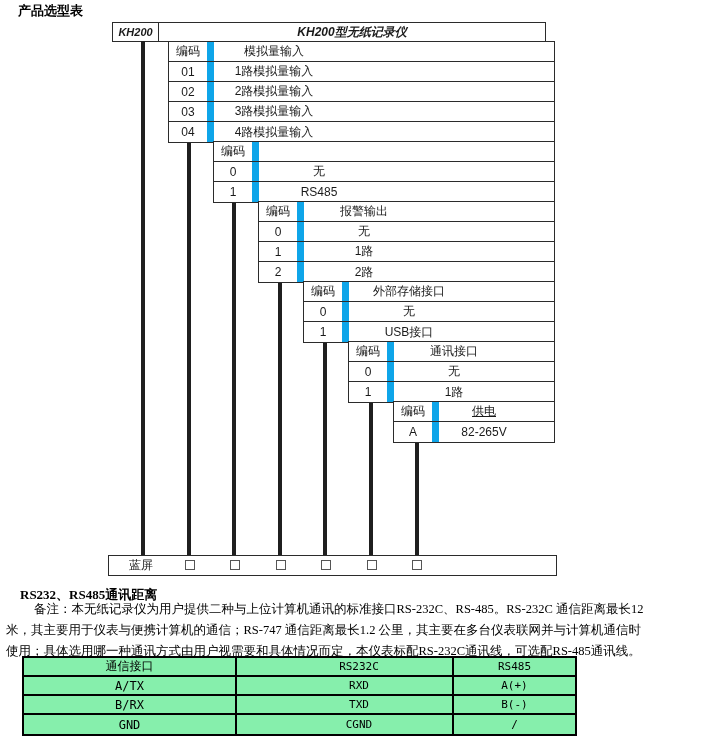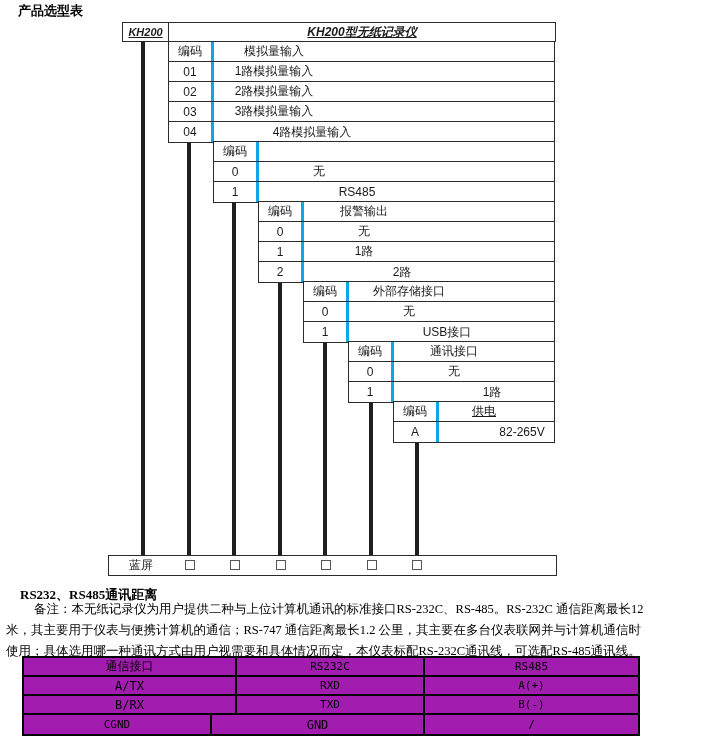--- a/index.html
+++ b/index.html
@@ -3,32 +3,32 @@
 <meta charset="utf-8">
 <style>
   html,body{margin:0;padding:0;background:#fff;}
   .screen{position:relative;width:710px;height:739px;background:#ffffff;overflow:hidden;
           font-family:"Liberation Sans","DejaVu Sans",sans-serif;color:#1a1a1a;}
 
   .doc-title{position:absolute;left:18px;top:2px;font-family:"Liberation Serif","DejaVu Serif",serif;
              font-size:13px;font-weight:bold;color:#000;}
 
   
-  .topbar{position:absolute;left:122px;top:22px;width:434px;height:20px;box-sizing:border-box;
-          border:1px solid #2b2b2b;display:flex;text-decoration:underline;}
+  .topbar{position:absolute;left:112px;top:22px;width:434px;height:20px;box-sizing:border-box;
+          border:1px solid #2b2b2b;display:flex;}
   .root-code{flex:0 0 46px;box-sizing:border-box;border-right:1px solid #2b2b2b;display:flex;
              align-items:center;justify-content:center;font-size:11px;font-weight:bold;font-style:italic;}
   .root-title{flex:1;display:flex;align-items:center;justify-content:center;
               font-size:12px;font-weight:bold;font-style:italic;}
 
   
   .sec{position:absolute;box-sizing:border-box;border:1px solid #2b2b2b;background:#fff;}
   .row{display:flex;height:20px;box-sizing:border-box;border-bottom:1px solid #2b2b2b;align-items:stretch;}
-  .sec .row:last-child{border-bottom:none;gap:38px;}
-  .code{flex:0 0 45px;box-sizing:border-box;border-right:3px solid #0ea5e9;display:flex;
+  .sec .row:last-child{border-bottom:none;}
+  .code{flex:0 0 45px;box-sizing:border-box;border-right:7px solid #0ea5e9;display:flex;
         align-items:center;justify-content:center;font-size:12px;}
   .val{flex:1;display:flex;align-items:center;}
   .inner{display:block;width:120px;text-align:center;font-size:12px;white-space:nowrap;}
 
   
   .vline{position:absolute;width:4px;background:#1f1f1f;}
 
   
   .strip{position:absolute;left:108px;top:555px;width:449px;height:21px;box-sizing:border-box;
          border:1px solid #2b2b2b;background:#fff;}
@@ -37,28 +37,28 @@
       border:1px solid #555;background:#fff;}
 
   
   .comm-heading{position:absolute;left:20px;top:586px;font-family:"Liberation Serif","DejaVu Serif",serif;
                 font-size:13px;font-weight:bold;color:#000;}
   .note{position:absolute;left:6px;top:599px;width:702px;font-family:"Liberation Serif","DejaVu Serif",serif;
         font-size:12.5px;color:#000;line-height:21px;}
   .note .l1{text-indent:28px;}
 
   
-  .ctable{position:absolute;left:22px;top:656px;width:618px;box-sizing:border-box;
-          border:2px solid #000;background:#a21caf;}
+  .ctable{position:absolute;left:22px;top:656px;width:555px;box-sizing:border-box;
+          border:2px solid #000;background:#86efac;}
   .crow{display:flex;height:19px;box-sizing:border-box;border-bottom:2px solid #000;}
   .ctable .crow:last-child{border-bottom:none;}
   .ccell{box-sizing:border-box;border-right:2px solid #000;display:flex;align-items:center;justify-content:center;
          font-family:"DejaVu Sans Mono","Liberation Mono",monospace;font-size:11px;color:#000;}
   .ccell.c1{flex:0 0 213px;font-size:12px;}
-  .ccell.c2{flex:0 0 188px;}
+  .ccell.c2{flex:0 0 188px;margin-left:29px;}
   .ccell.c3{flex:1;border-right:none;}
 </style>
 </head>
 <body>
 
 <div class="screen">
 
   <div class="doc-title">产品选型表</div>
 
   <div class="topbar">
@@ -231,19 +231,19 @@
       <div class="ccell c1">A/TX</div>
       <div class="ccell c2">RXD</div>
       <div class="ccell c3">A(+)</div>
     </div>
     <div class="crow">
       <div class="ccell c1">B/RX</div>
       <div class="ccell c2">TXD</div>
       <div class="ccell c3">B(-)</div>
     </div>
     <div class="crow">
+      <div class="ccell c1">GND</div>
       <div class="ccell c2">CGND</div>
-      <div class="ccell c1">GND</div>
       <div class="ccell c3">/</div>
     </div>
   </div>
 
 </div>
 
 </body></html>

